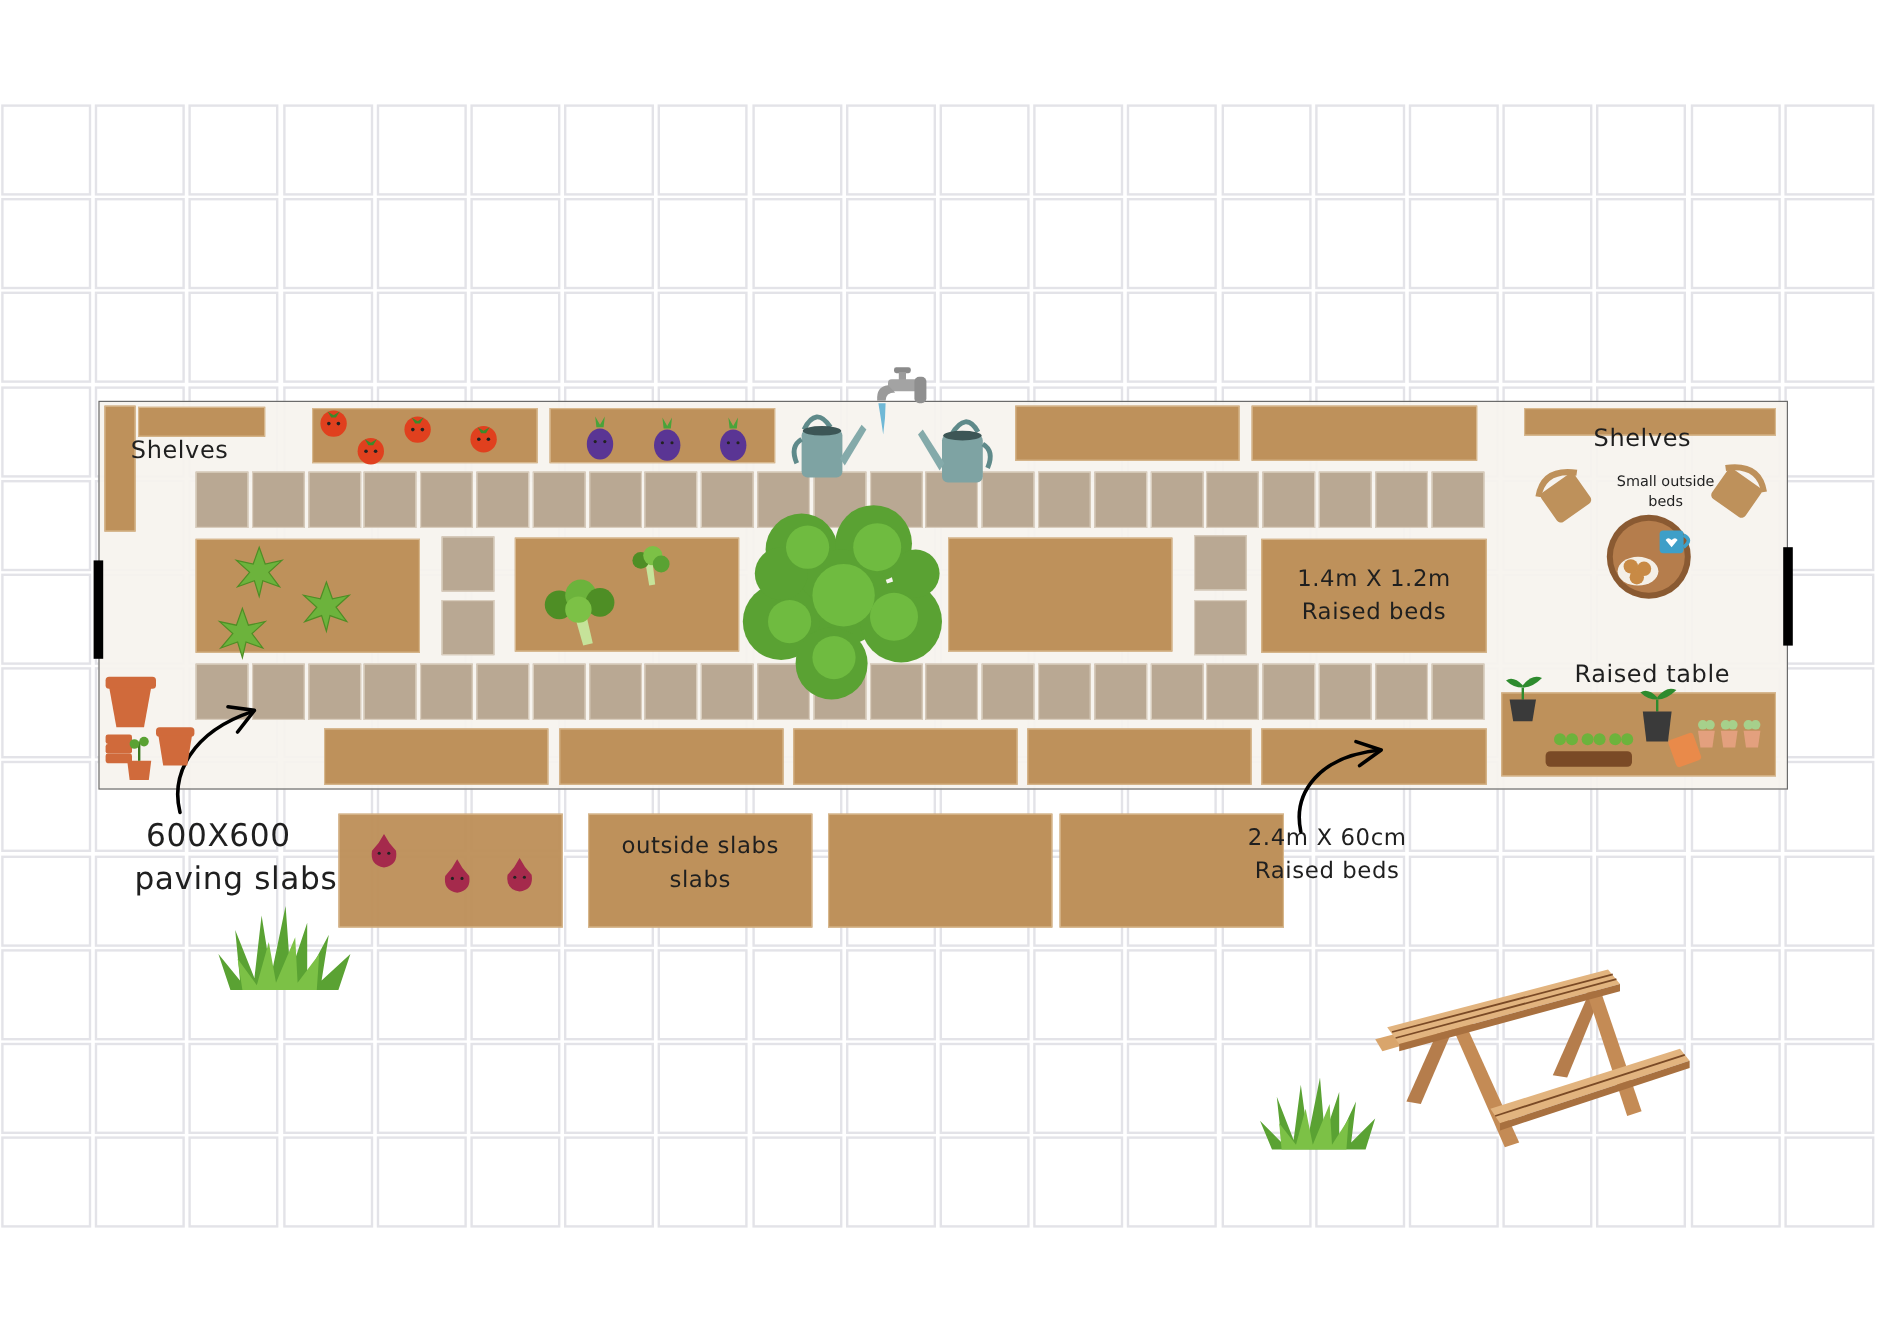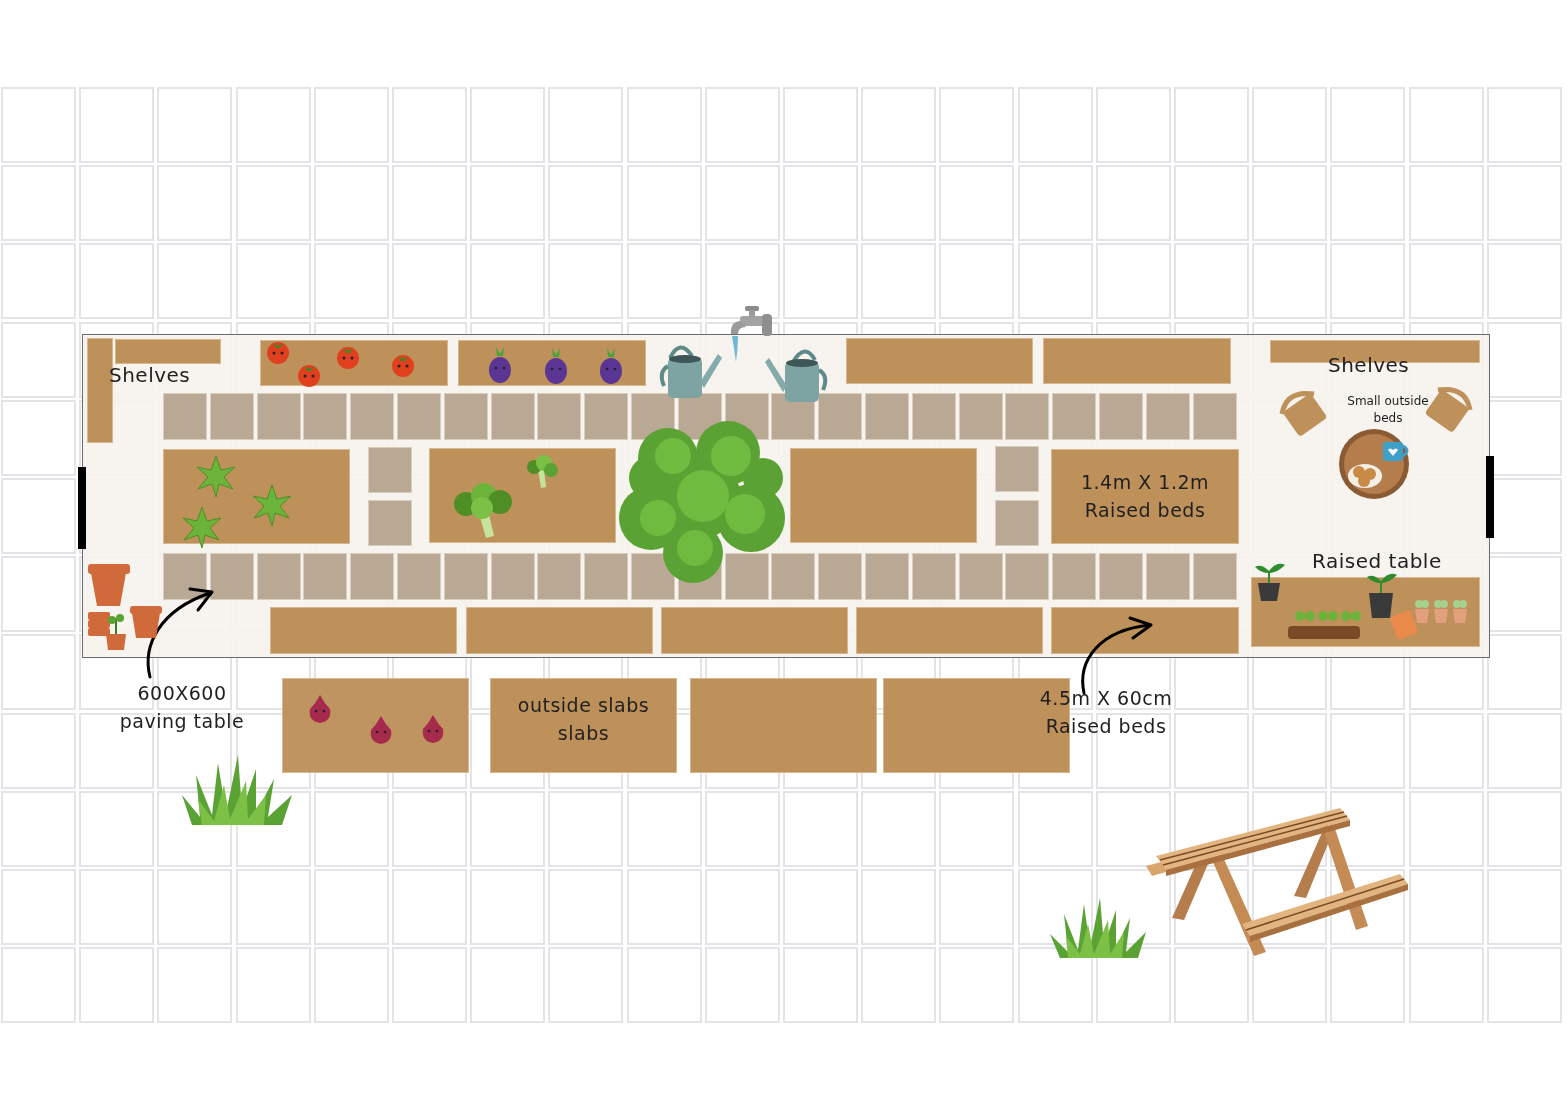--- a/index.html
+++ b/index.html
@@ -354,26 +354,26 @@
 
 <div class="bed" style="left:282px; top:678px; width:187px; height:95px; opacity:0.97;"></div>
 <div class="bed" style="left:490px; top:678px; width:187px; height:95px;"></div>
 <div class="label" style="left:490px; top:694px; width:187px; font-size:19px;">
   <div>outside slabs</div>
   <div style="margin-top:5px;">slabs</div>
 </div>
 <div class="bed" style="left:690px; top:678px; width:187px; height:95px;"></div>
 <div class="bed" style="left:883px; top:678px; width:187px; height:95px;"></div>
 
-<div class="label" style="left:112px; top:682px; width:140px; font-size:19px;">
+<div class="label" style="left:112px; top:682px; width:140px; font-size:26px;">
   <div>600X600</div>
-  <div style="margin-top:5px;">paving table</div>
+  <div style="margin-top:5px;">paving slabs</div>
 </div>
 <div class="label" style="left:1036px; top:687px; width:140px; font-size:19px;">
-  <div>4.5m X 60cm</div>
+  <div>2.4m X 60cm</div>
   <div style="margin-top:5px;">Raised beds</div>
 </div>
 
 <svg class="abs" style="left:140px; top:585px;" width="80" height="95">
   <path d="M10 92 C 2 60, 20 25, 70 8" fill="none" stroke="#000" stroke-width="3" stroke-linecap="round"></path>
   <path d="M50 4 L72 7 L58 25" fill="none" stroke="#000" stroke-width="3" stroke-linecap="round" stroke-linejoin="round"></path>
 </svg>
 <svg class="abs" style="left:1075px; top:615px;" width="85" height="80">
   <path d="M9 78 C 2 45, 25 15, 75 10" fill="none" stroke="#000" stroke-width="3" stroke-linecap="round"></path>
   <path d="M55 3 L76 10 L58 23" fill="none" stroke="#000" stroke-width="3" stroke-linecap="round" stroke-linejoin="round"></path>

